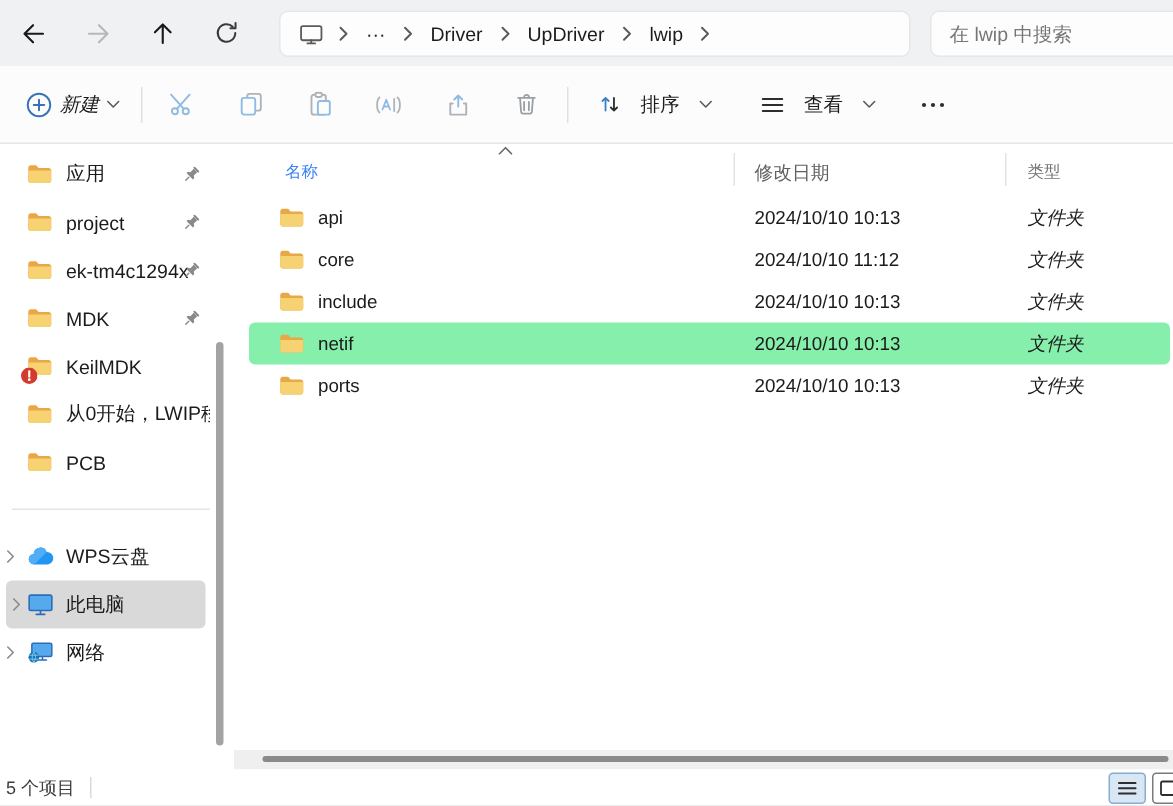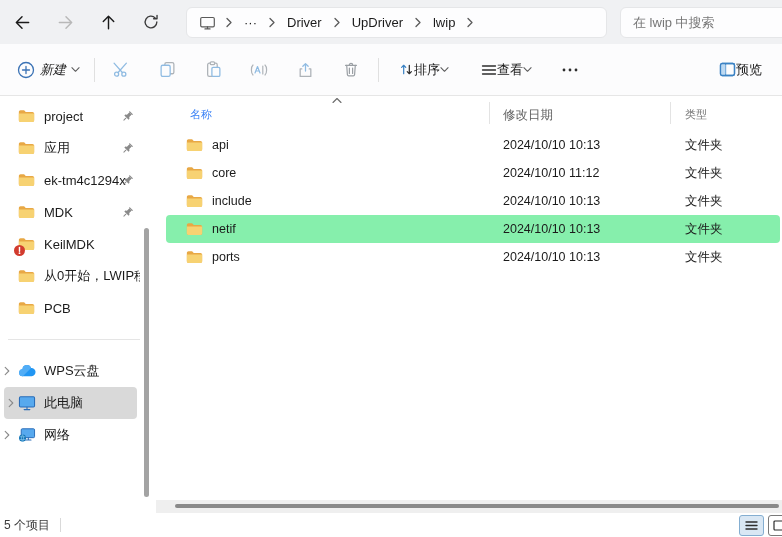--- a/index.html
+++ b/index.html
@@ -27,21 +27,21 @@
     border:none;outline:none;background:transparent;width:100%;height:100%;
     font-family:inherit;font-size:13px;color:#1b1b1b;padding:0 12px;
   }
   .searchbox input::placeholder{color:#767676;}
   
   .toolbar{position:absolute;left:0;top:44px;width:782px;height:52px;background:#fcfcfd;border-bottom:1px solid #e6e6e6;display:flex;align-items:center;}
   .tb-new{display:flex;align-items:center;gap:5px;height:34px;margin-left:10px;padding:0 7px;border-radius:4px;cursor:pointer;}
   .tb-new .lbl{font-size:13px;font-style:italic;}
   .tb-div{width:1px;height:24px;background:#e0e0e0;margin-left:7px;}
   .tb-icon{width:40px;height:34px;margin-left:6px;display:flex;align-items:center;justify-content:center;border-radius:4px;cursor:pointer;}
-  .tb-text{display:flex;align-items:center;gap:0;height:34px;padding:0 8px;border-radius:4px;cursor:pointer;font-size:13px;}
+  .tb-text{display:flex;align-items:center;gap:13px;height:34px;padding:0 8px;border-radius:4px;cursor:pointer;font-size:13px;}
   .tb-sort{margin-left:12px;}
   .tb-view{margin-left:16px;}
   .tb-more{margin-left:12px;width:36px;justify-content:center;}
   .tb-preview{margin-left:auto;margin-right:12px;}
   
   .sidebar{position:absolute;left:0;top:96px;width:156px;height:417px;background:#ffffff;padding-top:4px;}
   .side-item{position:relative;height:32px;width:140px;display:flex;align-items:center;border-radius:4px;cursor:pointer;overflow:hidden;}
   .side-item .chev{position:absolute;left:3px;display:flex;align-items:center;}
   .side-item .ic{position:absolute;left:18px;display:flex;align-items:center;}
   .side-item .side-label{position:absolute;left:44px;font-size:13px;white-space:nowrap;}
@@ -59,21 +59,21 @@
   .lh-sort{position:absolute;left:176px;top:1px;cursor:pointer;}
   .lh-date{position:absolute;left:347px;top:11px;font-size:12.5px;color:#616161;cursor:pointer;}
   .lh-type{position:absolute;left:529px;top:11px;font-size:11px;color:#737373;cursor:pointer;}
   .lh-div1{position:absolute;left:333px;top:6px;width:1px;height:22px;background:#e3e3e3;}
   .lh-div2{position:absolute;left:514px;top:6px;width:1px;height:22px;background:#e3e3e3;}
   .rows{position:absolute;left:10px;top:35px;right:2px;}
   .filerow{position:relative;height:28px;display:flex;align-items:center;border-radius:4px;cursor:pointer;}
   .filerow.selected{background:#86efac;}
   .filerow .fr-name{display:flex;align-items:center;gap:9px;padding-left:20px;font-size:12.5px;}
   .filerow .fr-date{position:absolute;left:337px;font-size:12.5px;}
-  .filerow .fr-type{position:absolute;left:519px;font-size:12.5px;}
+  .filerow .fr-type{position:absolute;left:519px;font-size:12.5px;font-style:italic;}
   .hscroll{position:absolute;left:0;top:404px;width:626px;height:13px;background:#efefef;cursor:pointer;}
   .hscroll .thumb{position:absolute;left:19px;right:3px;top:4px;height:4px;background:#8a8a8a;border-radius:2px;}
   
   .statusbar{position:absolute;left:0;top:513px;width:782px;height:24px;background:#ffffff;display:flex;align-items:center;}
   .status-count{font-size:12px;color:#3c3c3c;margin-left:4px;white-space:nowrap;}
   .status-div{width:1px;height:14px;background:#d9d9d9;margin-left:10px;}
   .viewtoggle{position:absolute;top:515px;height:21px;display:flex;align-items:center;justify-content:center;border-radius:3px;cursor:pointer;}
   .vt-details{left:739px;width:25px;background:#d9e7f4;border:1px solid #84aed1;}
   .vt-large{left:768px;width:22px;border:1px solid #7a7a7a;background:#ffffff;}
   svg{display:block;}
@@ -258,60 +258,49 @@
     </div>
     <div class="tb-text tb-more">
       <span>
           <svg width="18" height="6" viewBox="0 0 18 6" fill="#2d2d2d">
             <circle cx="3" cy="3" r="1.4"></circle>
             <circle cx="9" cy="3" r="1.4"></circle>
             <circle cx="15" cy="3" r="1.4"></circle>
           </svg>
         </span>
     </div>
-    <div class="tb-text tb-preview">
-      <span>
-          <svg width="17" height="15" viewBox="0 0 17 15" fill="none" stroke="#3b82c4" stroke-width="1.3">
-            <rect x="1.5" y="1.5" width="14" height="12" rx="1.8"></rect>
-            <path d="M6.5 1.5v12"></path>
-            <rect x="1.5" y="1.5" width="5" height="12" rx="1.8" fill="#bcd9f2" stroke="none"></rect>
-            <rect x="1.5" y="1.5" width="14" height="12" rx="1.8"></rect>
-          </svg>
-        </span>
-      <span>预览</span>
-    </div>
   </div>
 
   <div class="sidebar">
     <div class="side-item">
       <span class="ic">
           <svg width="17" height="14" viewBox="0 0 20 16">
             <path d="M1 3.2C1 2.1 1.9 1.2 3 1.2h4.2l1.9 2H17c1.1 0 2 .9 2 2V13c0 1.1-.9 2-2 2H3c-1.1 0-2-.9-2-2z" fill="#e8a845"></path>
             <path d="M1 5.2h18V13c0 1.1-.9 2-2 2H3c-1.1 0-2-.9-2-2z" fill="#f7d272"></path>
           </svg>
         </span>
-      <span class="side-label">project</span>
+      <span class="side-label">应用</span>
       <span class="pin">
           <svg width="13" height="13" viewBox="0 0 16 16">
             <g fill="#8a8a8a" transform="rotate(45 8 8)">
               <rect x="5" y="1.3" width="6" height="1.6" rx="0.8"></rect>
               <path d="M6 3h4v4l1.7 1.3v1.5H4.3V8.3L6 7z"></path>
               <rect x="7.4" y="10.3" width="1.2" height="4.6" rx="0.6"></rect>
             </g>
           </svg>
         </span>
     </div>
     <div class="side-item">
       <span class="ic">
           <svg width="17" height="14" viewBox="0 0 20 16">
             <path d="M1 3.2C1 2.1 1.9 1.2 3 1.2h4.2l1.9 2H17c1.1 0 2 .9 2 2V13c0 1.1-.9 2-2 2H3c-1.1 0-2-.9-2-2z" fill="#e8a845"></path>
             <path d="M1 5.2h18V13c0 1.1-.9 2-2 2H3c-1.1 0-2-.9-2-2z" fill="#f7d272"></path>
           </svg>
         </span>
-      <span class="side-label">应用</span>
+      <span class="side-label">project</span>
       <span class="pin">
           <svg width="13" height="13" viewBox="0 0 16 16">
             <g fill="#8a8a8a" transform="rotate(45 8 8)">
               <rect x="5" y="1.3" width="6" height="1.6" rx="0.8"></rect>
               <path d="M6 3h4v4l1.7 1.3v1.5H4.3V8.3L6 7z"></path>
               <rect x="7.4" y="10.3" width="1.2" height="4.6" rx="0.6"></rect>
             </g>
           </svg>
         </span>
     </div>

